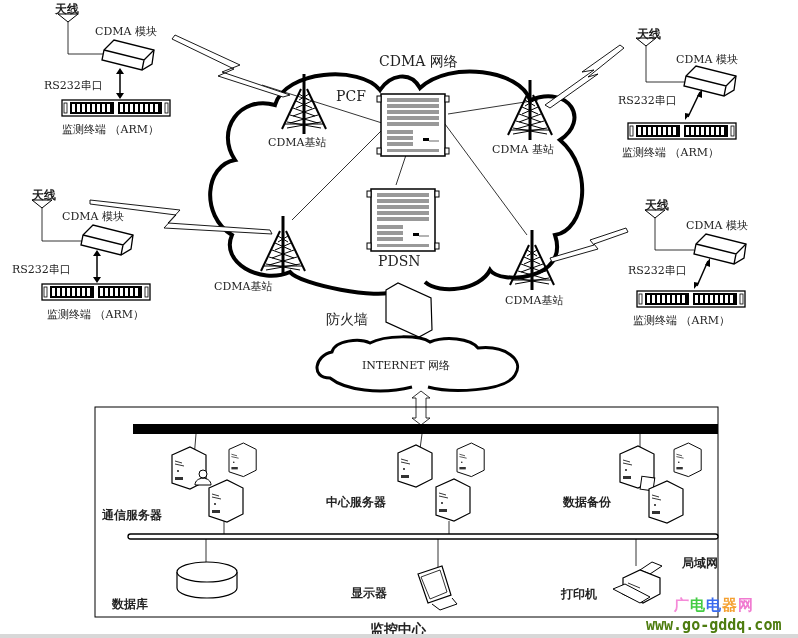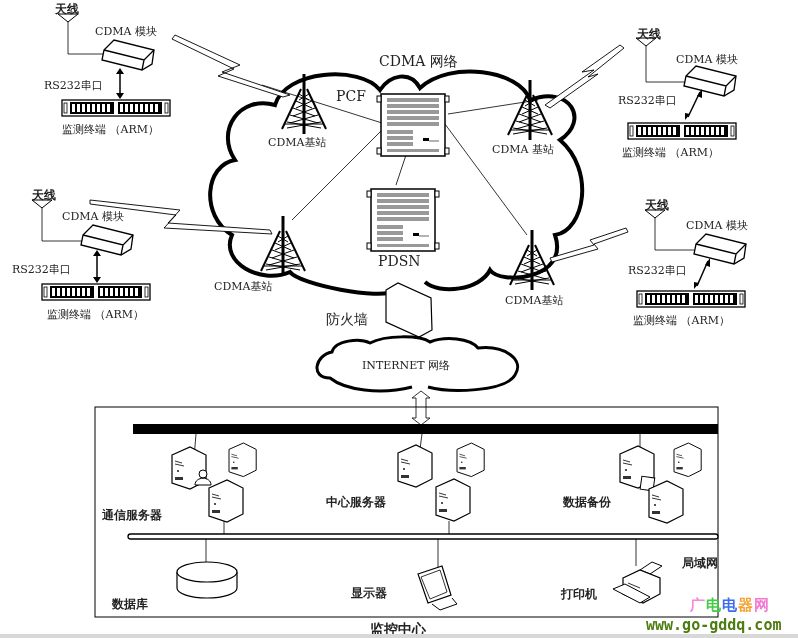--- a/index.html
+++ b/index.html
@@ -3,21 +3,21 @@
 <meta charset="utf-8">
 <style>
   html, body { margin: 0; padding: 0; background: #ffffff; }
   body { width: 798px; height: 638px; position: relative; overflow: hidden;
          font-family: "DejaVu Serif", "Liberation Serif", serif; }
   #diagram { position: absolute; left: 0; top: 0; width: 798px; height: 638px; }
   #diagram text { font-family: "DejaVu Serif", "Liberation Serif", serif; fill: #222; }
   #diagram .sans { font-family: "DejaVu Sans", "Liberation Sans", sans-serif; font-weight: bold; }
   .bottom-strip { position: absolute; left: 0; top: 634px; width: 798px; height: 4px; background: #d8d8d8; }
   .watermark { position: absolute; left: 640px; top: 596px; width: 158px; height: 42px; pointer-events: none; }
-  .wm-title { position: absolute; left: 50px; top: 0; font: bold 15px "DejaVu Sans", sans-serif; letter-spacing: 1px; }
+  .wm-title { position: absolute; left: 34px; top: 0; font: bold 15px "DejaVu Sans", sans-serif; letter-spacing: 1px; }
   .wm-title span:nth-child(1) { color: #f58ad8; }
   .wm-title span:nth-child(2) { color: #44cc44; }
   .wm-title span:nth-child(3) { color: #3a6cf0; }
   .wm-title span:nth-child(4) { color: #f5a030; }
   .wm-title span:nth-child(5) { color: #f07ad0; }
   .wm-url { position: absolute; left: 6px; top: 20px; font: bold 15px "DejaVu Sans Mono", monospace; color: #4d7c0f; letter-spacing: 0px; }
 </style>
 </head>
 <body>
 

